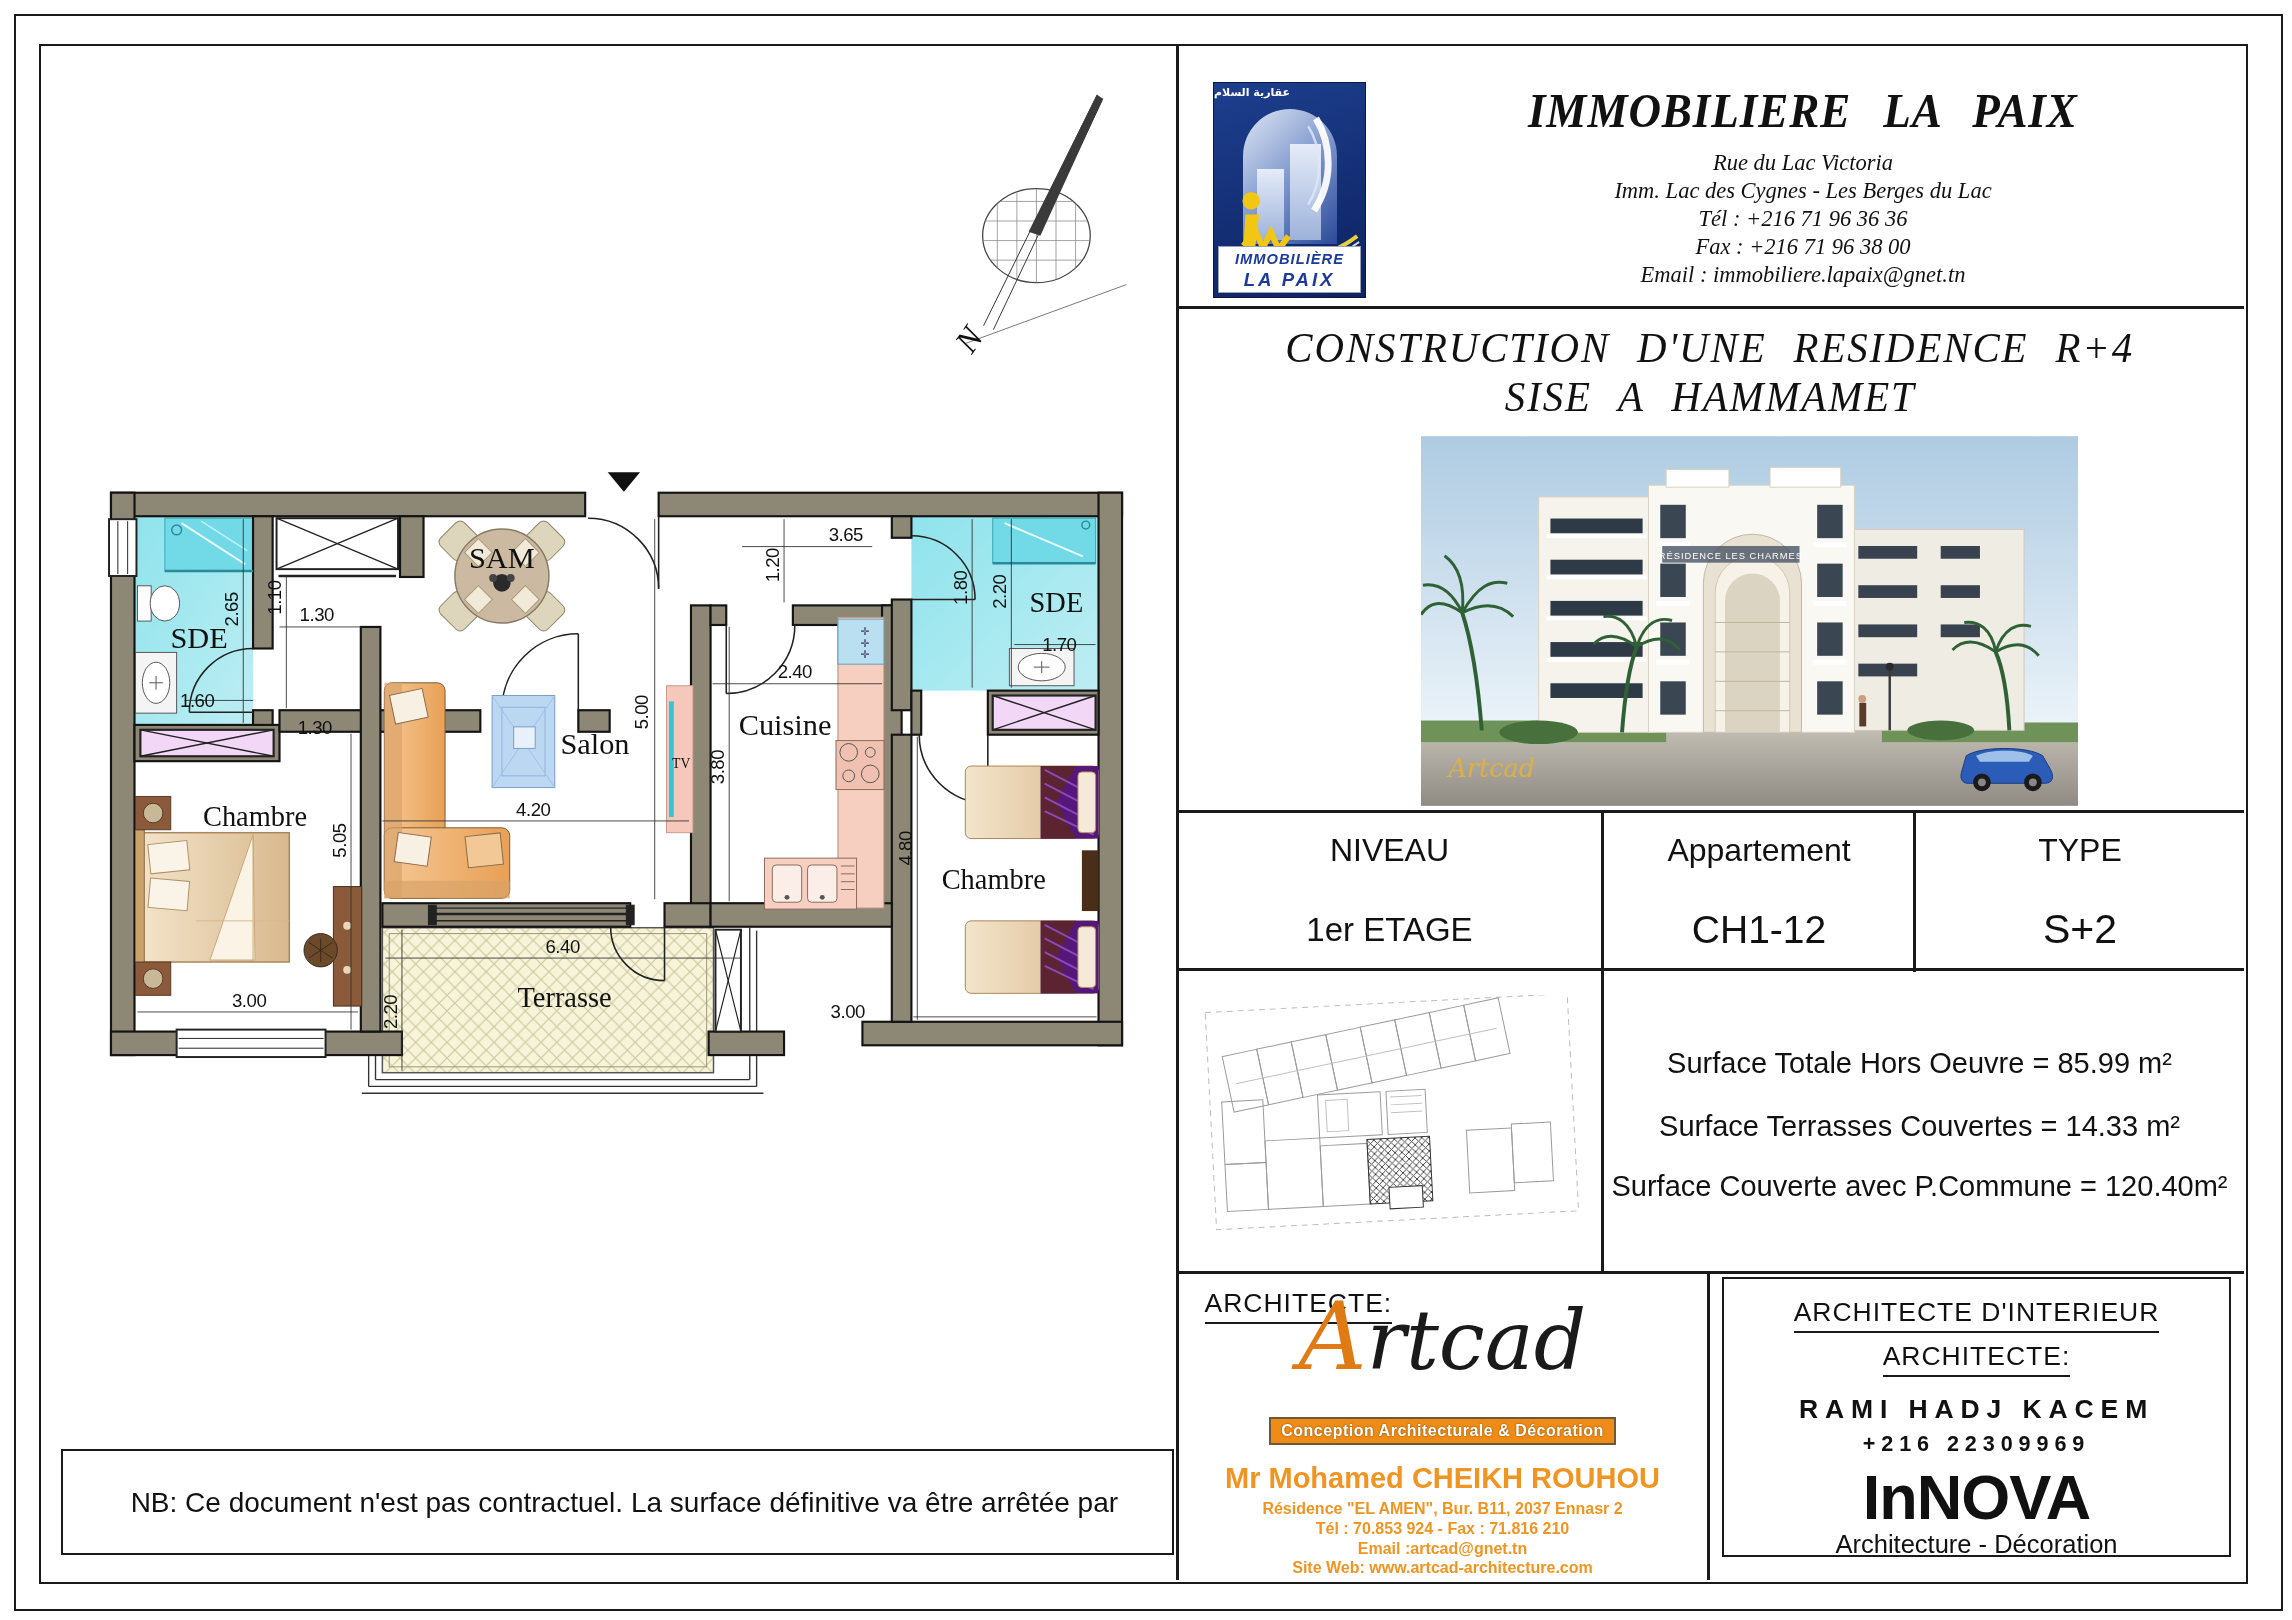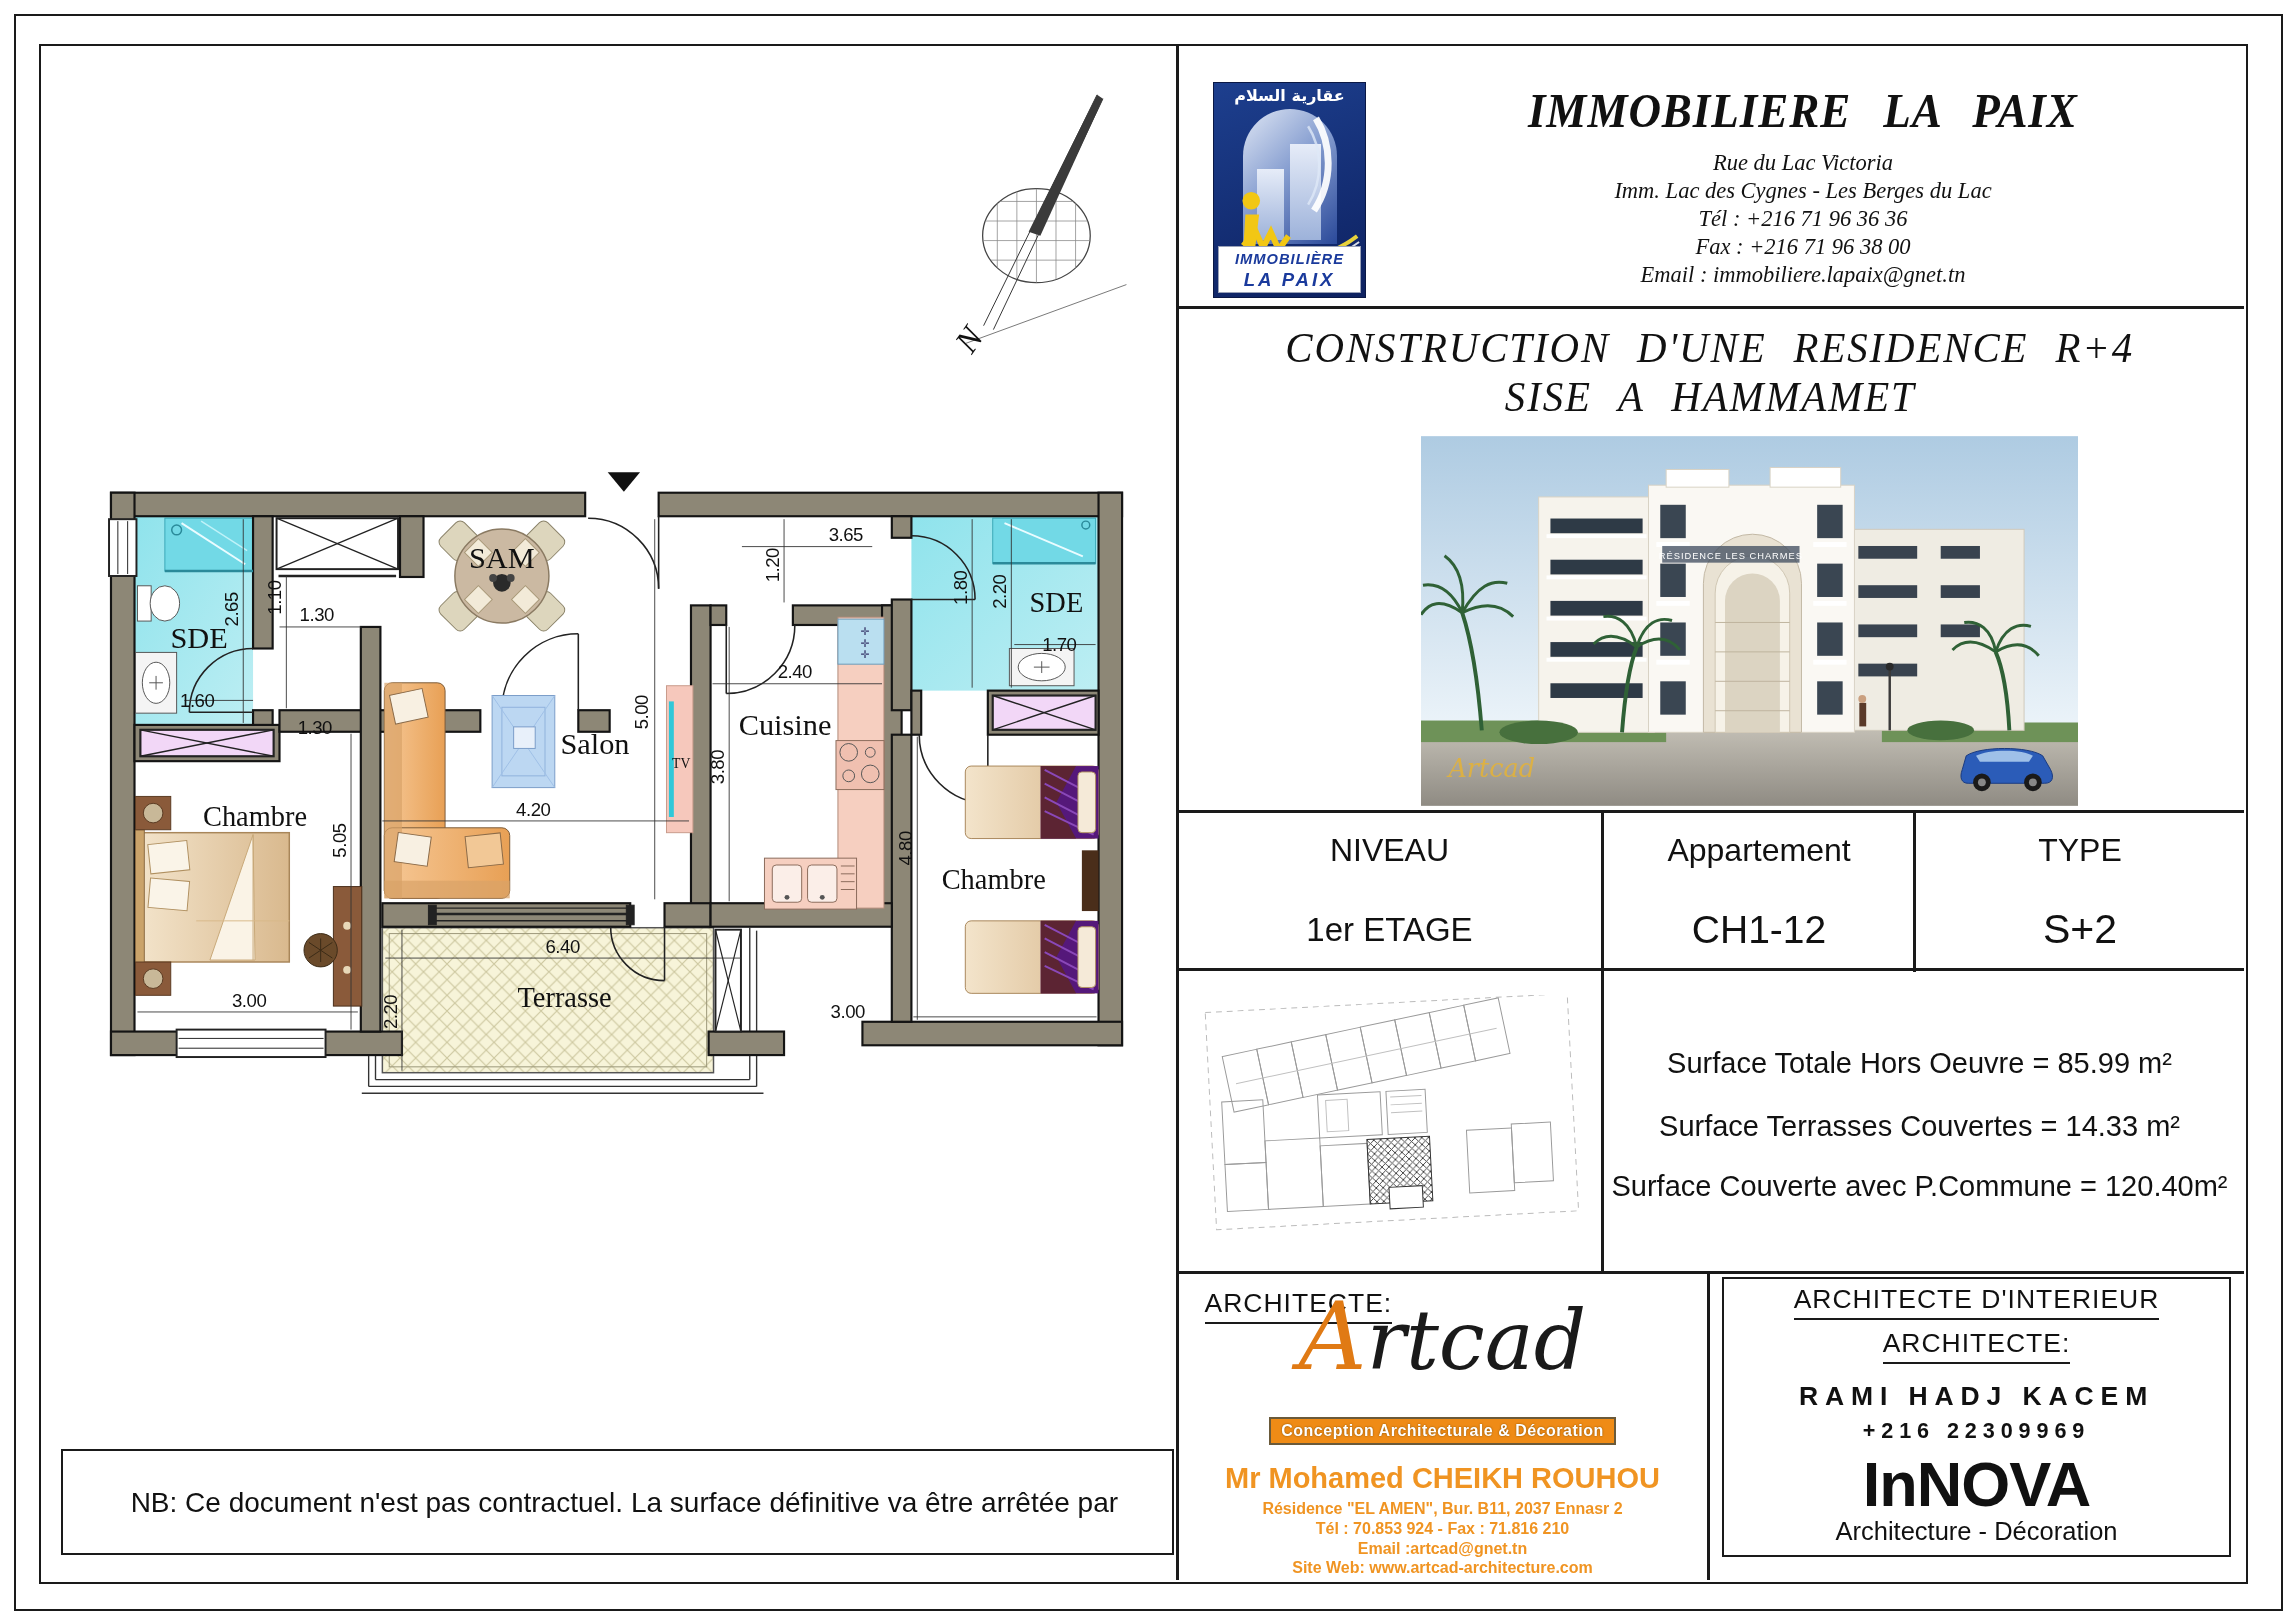--- a/index.html
+++ b/index.html
@@ -7,21 +7,21 @@
   .abs{position:absolute;}
   .line{position:absolute;background:#1a1a1a;}
   
   #company-block{left:1364px;top:82px;width:878px;height:222px;display:flex;flex-direction:column;align-items:center;}
   #company-name{font-family:"Liberation Serif",serif;font-style:italic;font-size:49px;font-weight:bold;letter-spacing:1px;word-spacing:21.6px;transform:scaleX(.92);white-space:nowrap;}
   .addr{font-family:"Liberation Serif",serif;font-style:italic;font-size:22.5px;line-height:28px;white-space:nowrap;}
   #title-block{left:1176px;top:312px;width:1068px;height:120px;display:flex;flex-direction:column;align-items:center;justify-content:center;gap:0;}
   .title-line{font-family:"Liberation Serif",serif;font-style:italic;font-size:43px;letter-spacing:2px;word-spacing:15.7px;transform:scaleX(.95);white-space:nowrap;}
   
   #logo{left:1213px;top:82px;width:151px;height:214px;background:linear-gradient(160deg,#1d3f8e 0%,#122a6e 70%,#0e2260 100%);border:1px solid #0a1845;}
-  #logo-arabic{position:absolute;top:2.9px;left:0;right:0;text-align:center;color:#fff;font-size:16px;font-weight:bold;font-family:"DejaVu Sans",sans-serif;}
+  #logo-arabic{position:absolute;top:2.9px;left:0;right:0;text-align:left;color:#fff;font-size:11px;font-weight:bold;font-family:"DejaVu Sans",sans-serif;}
   #logo-arch{position:absolute;left:29px;top:25.5px;width:94px;height:135px;border-radius:47px 47px 0 0;background:linear-gradient(135deg,#eaf0fa 0%,#8fa6d6 45%,#2c4b9c 100%);opacity:.95;}
   .logo-bldg{position:absolute;background:linear-gradient(180deg,#e6ecf8,#9db2da);}
   #logo-strip{position:absolute;left:3.9px;right:3.9px;bottom:3.9px;height:45px;background:#fff;border:1px solid #9aa2b8;display:flex;flex-direction:column;align-items:center;justify-content:center;line-height:19.6px;}
   #logo-strip span{color:#1a3a9c;font-weight:bold;font-style:italic;}
   
   .cell{position:absolute;display:flex;align-items:center;justify-content:center;}
   .th{font-size:32px;}
   
   .surf{position:absolute;width:637px;left:1601px;text-align:center;font-size:29px;}
   
@@ -274,21 +274,21 @@
       <div id="artcad-sub">Conception Architecturale &amp; Décoration</div>
     </div>
     <div class="orange" style="position:absolute;left:0;top:188px;width:100%;text-align:center;font-size:29px;font-weight:bold;">Mr Mohamed CHEIKH ROUHOU</div>
     <div class="orange contact" style="position:absolute;left:0;top:225px;width:100%;">Résidence "EL AMEN", Bur. B11, 2037 Ennasr 2</div>
     <div class="orange contact" style="position:absolute;left:0;top:245px;width:100%;">Tél : 70.853 924 - Fax : 71.816 210</div>
     <div class="orange contact" style="position:absolute;left:0;top:265px;width:100%;">Email :artcad@gnet.tn</div>
     <div class="orange contact" style="position:absolute;left:0;top:284px;width:100%;">Site Web: www.artcad-architecture.com</div>
   </div>
 
   <div id="innova-box" class="abs">
-    <div class="ulabel" style="margin-top:5px;">ARCHITECTE D'INTERIEUR</div>
+    <div class="ulabel" style="margin-top:18px;">ARCHITECTE D'INTERIEUR</div>
     <div class="ulabel" style="margin-top:7.8px;">ARCHITECTE:</div>
     <div style="margin-top:17.6px;font-size:26.5px;font-weight:bold;letter-spacing:6.9px;white-space:nowrap;">RAMI HADJ KACEM</div>
     <div style="margin-top:5.9px;font-size:21.6px;font-weight:bold;letter-spacing:5.9px;">+216 22309969</div>
     <div style="margin-top:7.8px;font-size:63px;font-weight:bold;letter-spacing:-1px;line-height:65px;">InNOVA</div>
     <div style="font-size:25.5px;">Architecture - Décoration</div>
   </div>
 
   <div id="nb-box" class="abs">
     <div>NB: Ce document n'est pas contractuel. La surface définitive va être arrêtée par</div>
   </div>

